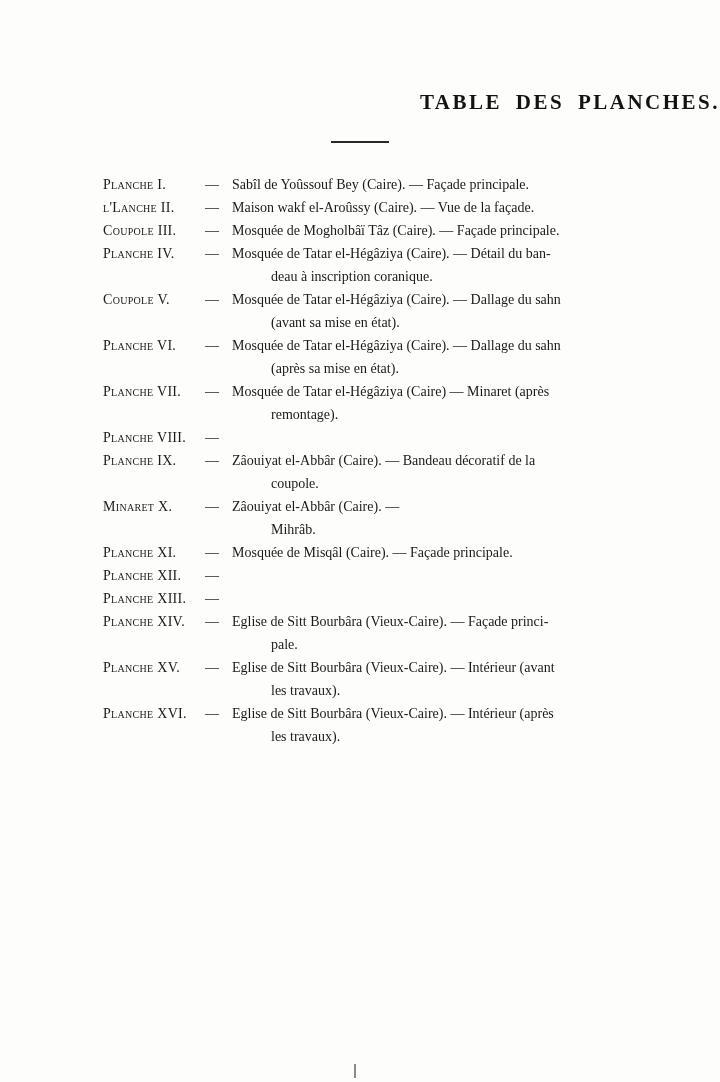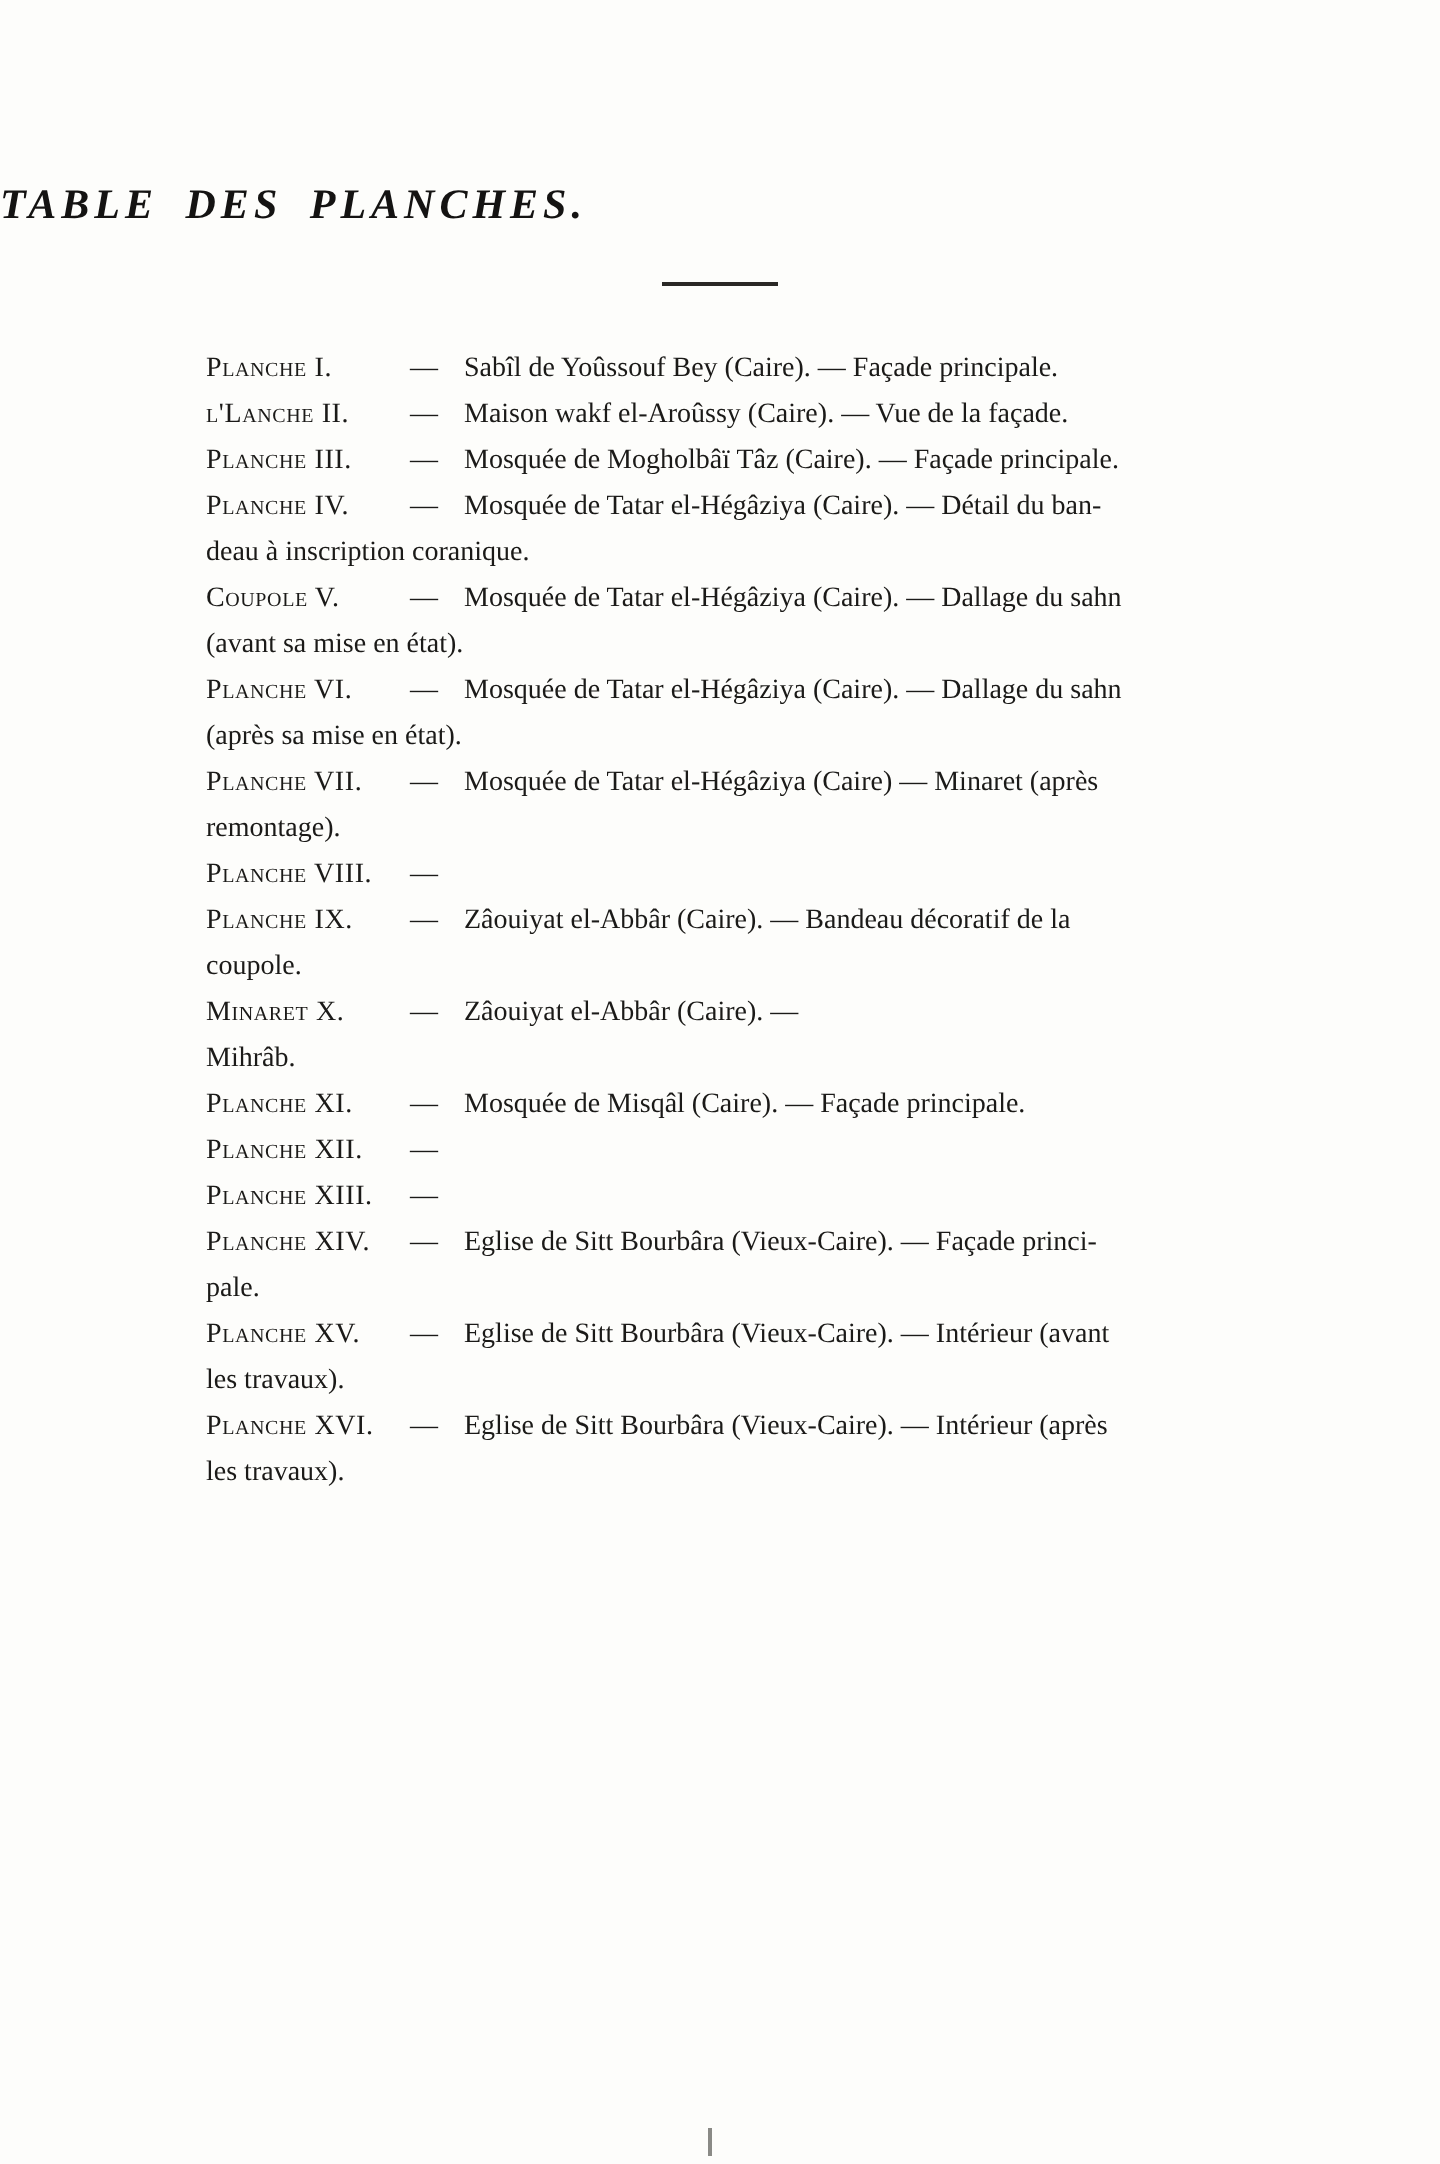--- a/index.html
+++ b/index.html
@@ -12,27 +12,26 @@
     width: 720px;
     height: 1082px;
     margin: 0 auto;
     background: #fdfdfb;
     font-family: "Liberation Serif", "DejaVu Serif", serif;
     color: #1b1a18;
     overflow: hidden;
   }
   .title {
     padding-top: 90px;
-    text-align: left;
+    text-align: right;
     font-weight: bold;
     font-size: 21px;
     letter-spacing: 2.5px;
     word-spacing: 6px;
     color: #141312;
-    font-style: italic;
   }
   .title-rule {
     width: 58px;
     height: 2px;
     background: #2a2825;
     margin: 26px auto 0 auto;
   }
   .toc {
     margin: 30px 0 0 103px;
     width: 525px;
@@ -52,20 +51,21 @@
   .sep-dash {
     width: 27px;
     flex-shrink: 0;
   }
   .plate-text {
     flex: 1;
   }
   .cont-row {
     font-size: 14px;
     line-height: 23px;
+    margin-left: 168px;
     white-space: nowrap;
   }
   .scan-mark {
     position: absolute;
     left: 354px;
     top: 1064px;
     width: 2px;
     height: 14px;
     background: #8a8a86;
   }
@@ -91,21 +91,21 @@
     <div>
       <div class="entry-row">
         <span class="plate-label">l'Lanche II.</span>
         <span class="sep-dash">—</span>
         <span class="plate-text">Maison wakf el-Aroûssy (Caire). — Vue de la façade.</span>
       </div>
     </div>
 
     <div>
       <div class="entry-row">
-        <span class="plate-label">Planche III.</span>
+        <span class="plate-label">Coupole III.</span>
         <span class="sep-dash">—</span>
         <span class="plate-text">Mosquée de Mogholbâï Tâz (Caire). — Façade principale.</span>
       </div>
     </div>
 
     <div>
       <div class="entry-row">
         <span class="plate-label">Planche IV.</span>
         <span class="sep-dash">—</span>
         <span class="plate-text">Mosquée de Tatar el-Hégâziya (Caire). — Détail du ban-</span>

